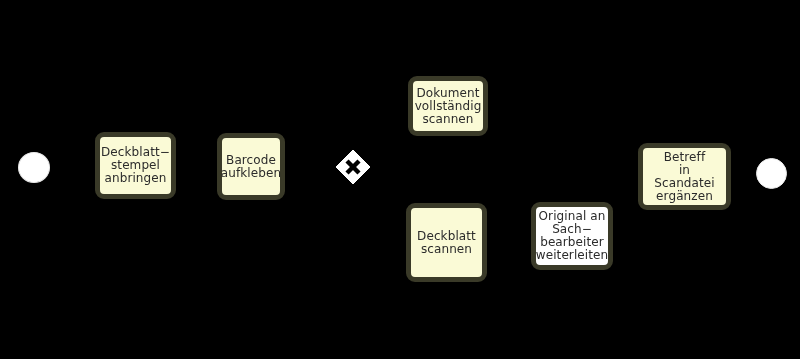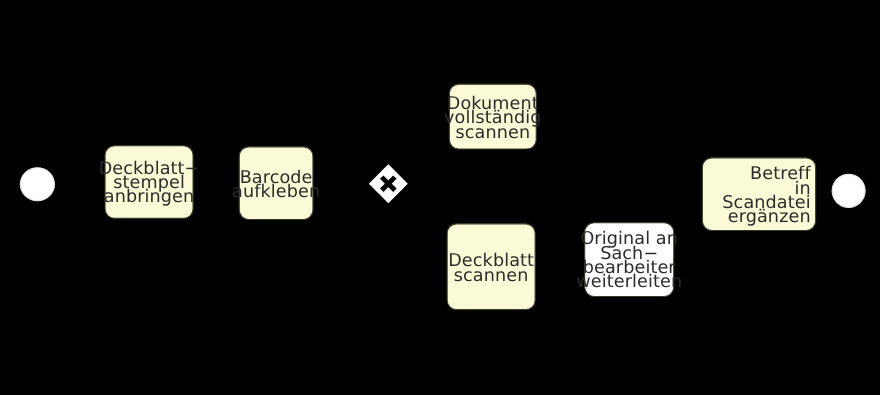--- a/index.html
+++ b/index.html
@@ -23,28 +23,28 @@
     border-radius: 50%;
     background: #ffffff;
     border: 1px solid #e8e8e8;
     box-sizing: border-box;
   }
   
   .task {
     position: absolute;
     box-sizing: border-box;
     background: #fafad6;
-    border: 1px solid #ec4899;
+    border: 5px solid #ec4899;
     border-radius: 9px;
     display: flex;
     align-items: center;
     justify-content: center;
     text-align: center;
     color: #2b2b2b;
-    font-size: 16px;
+    font-size: 12px;
     line-height: 13px;
     letter-spacing: 0.1px;
     padding: 2px 4px;
     white-space: pre-line;
     box-shadow: 0 1px 1px rgba(0,0,0,0.35);
   }
   
   .gateway {
     position: absolute;
     display: flex;
@@ -84,19 +84,19 @@
 scannen</div>
 
   <div class="task" style="left: 406px; top: 203px; width: 81px; height: 79px; background: rgb(250, 250, 214); border-color: rgb(58, 58, 40); color: rgb(43, 43, 43);">Deckblatt
 scannen</div>
 
   <div class="task" style="left: 531px; top: 202px; width: 82px; height: 68px; background: #ffffff; border-color: rgb(58, 58, 40); color: rgb(43, 43, 43);">Original an
 Sach−
 bearbeiter
 weiterleiten</div>
 
-  <div class="task" style="left: 638px; top: 143px; width: 104px; height: 67px; background: rgb(250, 250, 214); border-color: rgb(58, 58, 40); color: rgb(43, 43, 43); text-align: right;">Betreff
+  <div class="task" style="left: 638px; top: 143px; width: 93px; height: 67px; background: rgb(250, 250, 214); border-color: rgb(58, 58, 40); color: rgb(43, 43, 43);">Betreff
 in Scandatei
 ergänzen</div>
 
   <div class="event" style="left: 756px; top: 158px; width: 31px; height: 31px; background: rgb(255, 255, 255);"></div>
 
 </div>
 
 </body></html>

